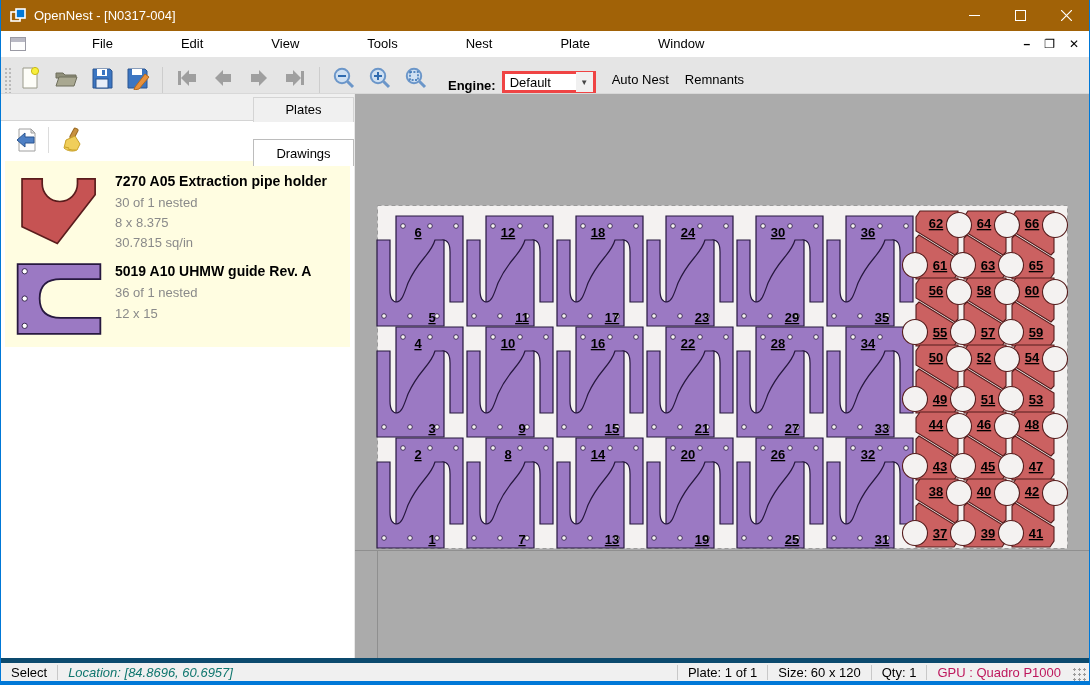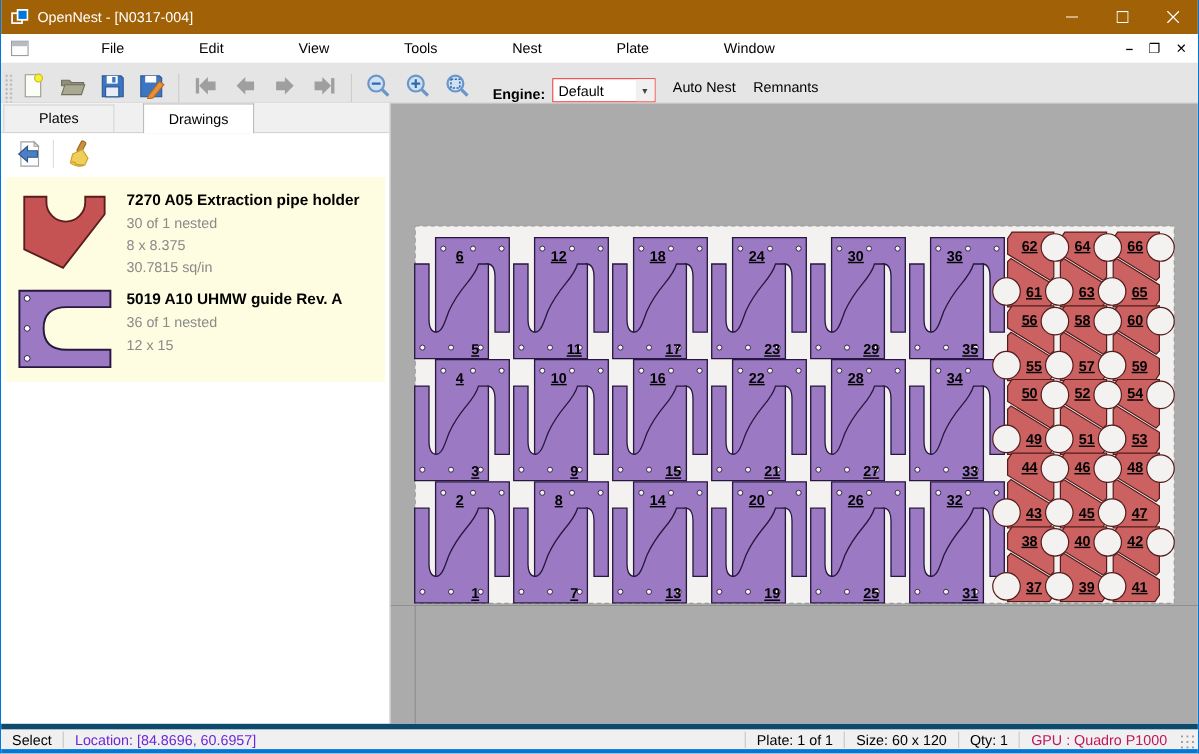--- a/index.html
+++ b/index.html
@@ -33,34 +33,34 @@
   .toolbar { position:absolute; left:0; top:57px; right:0; height:37px;
     background:#e5e5e5; border-bottom:1px solid #d8d8d8;
     display:flex; align-items:flex-end; }
   .grip { width:8px; height:26px; margin-left:3px;
     background-image:radial-gradient(circle,#b9b9b9 1px, transparent 1.2px);
     background-size:4px 4px; }
   .tbtn { width:34px; height:30px; display:flex; align-items:center;
     justify-content:center; border-radius:2px; margin:0 1px; }
   .tsep { width:1px; height:26px; background:#cdcdcd; margin:0 6px; }
   .engine-label { font-weight:bold; margin:0 6px 0 14px; }
-  .combo { width:94px; height:22px; background:#fff; border:1px solid #ef4444;
+  .combo { width:94px; height:22px; background:#fff; border:3px solid #ef4444;
     display:flex; align-items:center; }
   .combo .val { flex:1; padding-left:5px; font-size:13px; }
   .combo .drop { width:17px; height:20px; background:#f0f0f0; display:flex;
     align-items:center; justify-content:center; font-size:8px; color:#444; }
   .tool-link { padding:6px 8px; font-size:13px; }
   
   .sidebar { position:absolute; left:0; top:94px; width:353px; bottom:27px;
     background:#fff; }
   .tabstrip { position:relative; height:27px; background:#f0f0f0;
-    border-bottom:1px solid #d4d4d4; padding-left:2px; display:flex; align-items:flex-end; }
+    border-bottom:1px solid #d4d4d4; padding-left:2px; display:flex; align-items:flex-end;flex-direction:column; }
   .tab { width:101px; text-align:center; padding:4px 0 5px; font-size:13px;
     border:1px solid #d4d4d4; border-bottom:none; background:#f0f0f0; margin-top:3px; }
-  .tab.active { background:#fff; position:relative; top:1px; padding-top:6px;
+  .tab.active { background:#fff; position:relative; top:14px; padding-top:6px;
     border-color:#bcbcbc; z-index:2;margin-left:26px; }
   .side-tools { height:38px; display:flex; align-items:center; padding-left:8px;
     background:#fff; }
   .sbtn { width:34px; height:32px; display:flex; align-items:center; justify-content:center; }
   .ssep { width:1px; height:26px; background:#dcdcdc; margin:0 5px; }
   .draw-list { margin:2px 4px 0 4px; background:#fffde1; padding:6px 4px; }
   .draw-item { display:flex; padding:4px 2px; }
   .thumb { width:96px; display:flex; align-items:center; justify-content:center; }
   .meta { padding-left:8px; }
   .meta .t { font-weight:bold; font-size:14px; padding:2px 0 4px; }
@@ -68,21 +68,21 @@
   
   .canvas { position:absolute; left:353px; top:94px; right:0; bottom:27px;
     background:#ababab; border-left:1px solid #e8e8e8; }
   .canvas svg { position:absolute; left:0; top:0; }
   
   .statusbar { position:absolute; left:0; right:0; bottom:4px; height:23px;
     background:#f0f0f0; border-top:5px solid #0c4a6e; display:flex;
     align-items:center; font-size:13px; }
   .sb-cell { padding:0 10px; white-space:nowrap; }
   .sb-sep { width:1px; height:15px; background:#c8c8c8; }
-  .sb-loc { color:#6d28d9; }
+  .sb-loc { color:#0f766e;font-style:italic; }
   .sb-right { margin-left:auto; display:flex; align-items:center; height:100%; }
   .sb-gpu { color:#be185d; }
   .grip2 { width:14px; height:14px; margin:6px 2px 0 2px;
     background-image:radial-gradient(circle,#9a9a9a 1px, transparent 1.2px);
     background-size:5px 5px; background-position:bottom right; }
   .bluebottom { position:absolute; left:0; right:0; bottom:0; height:4px; background:#0078D7; }
 </style>
 </head>
 <body>
 

